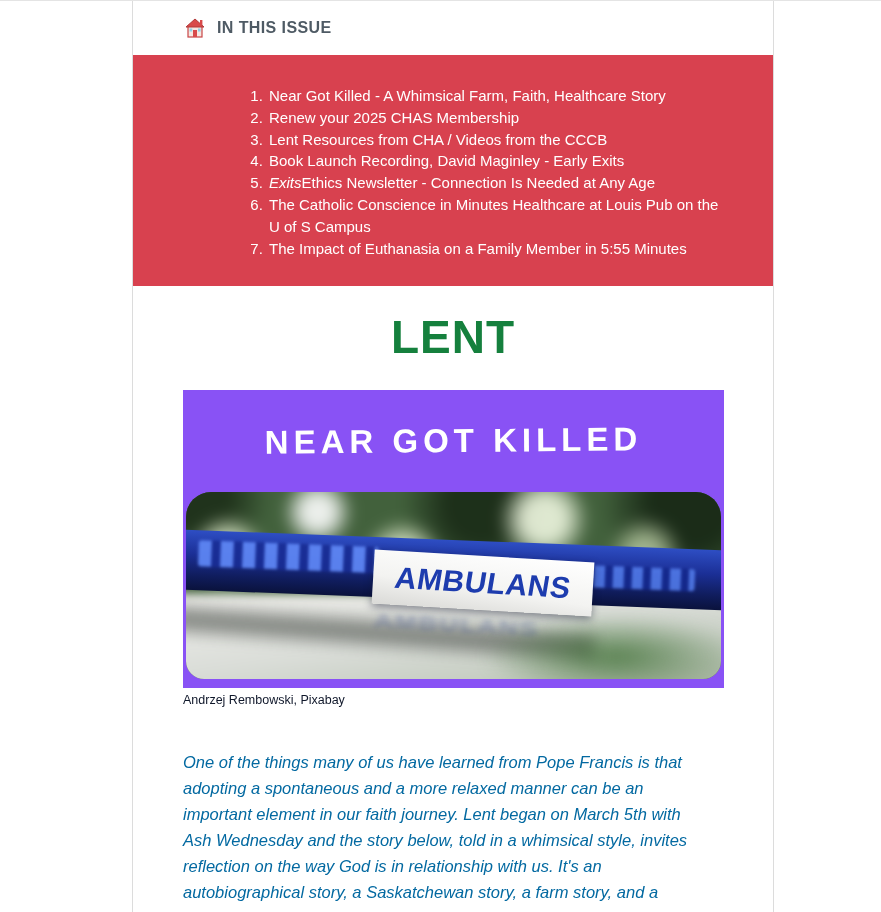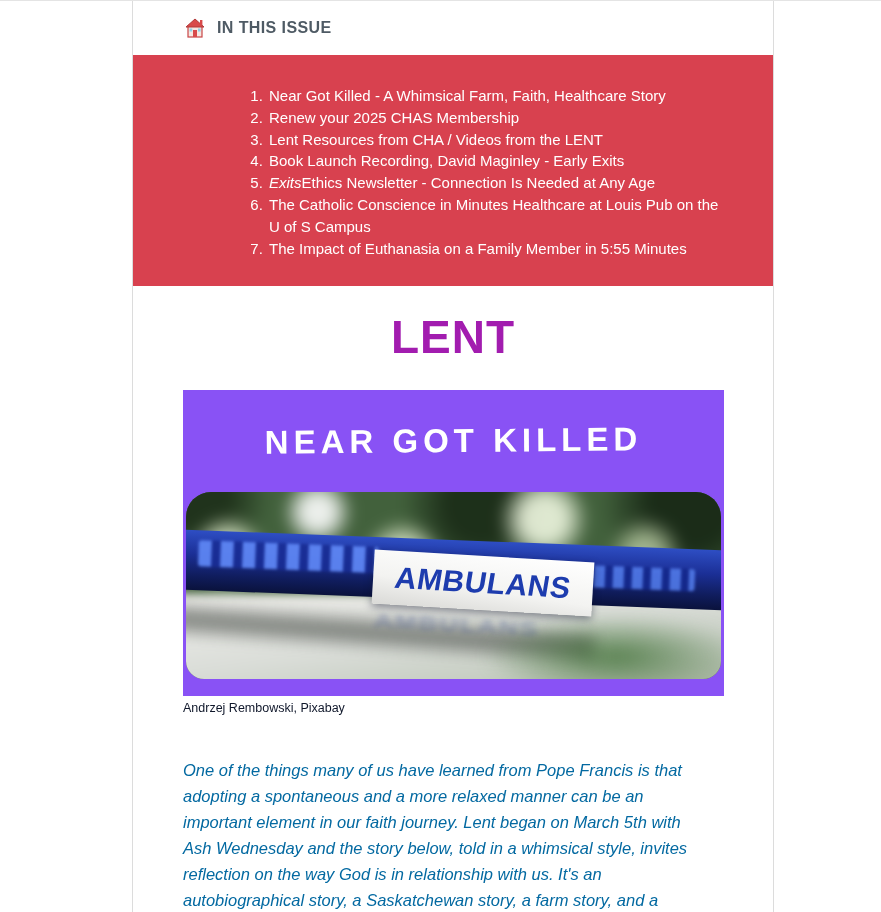--- a/index.html
+++ b/index.html
@@ -52,32 +52,32 @@
     font-size: 15px;
     line-height: 21.8px;
     max-width: 505px;
   }
   .red-block li { padding-left: 2px; }
   .red-block em { font-style: italic; }
   
   .lent-heading {
     margin-top: 24px;
     text-align: center;
-    color: #a21caf;
+    color: #15803d;
     font-size: 46px;
     font-weight: 800;
     letter-spacing: 1px;
     line-height: 54px;
   }
   
   .feature-card {
     margin: 26px 0 0 50px;
     width: 541px;
     background: #8952f5;
-    padding-bottom: 17px;
+    padding-bottom: 9px;
   }
   .feature-title {
     height: 102px;
     display: flex;
     align-items: center;
     justify-content: center;
     color: #ffffff;
     font-size: 33px;
     font-weight: 800;
     letter-spacing: 5px;
@@ -222,21 +222,21 @@
           <rect x="13" y="10.5" width="2.6" height="3" fill="#8fd3e8"></rect>
         </svg>
       </span>
       <span class="title">IN THIS ISSUE</span>
     </div>
 
     <div class="red-block">
       <ol>
           <li>Near Got Killed - A Whimsical Farm, Faith, Healthcare Story</li>
           <li>Renew your 2025 CHAS Membership</li>
-          <li>Lent Resources from CHA / Videos from the LENT</li>
+          <li>Lent Resources from CHA / Videos from the CCCB</li>
           <li>Book Launch Recording, David Maginley - Early Exits</li>
           <li><em>Exits</em>Ethics Newsletter - Connection Is Needed at Any Age</li>
           <li>The Catholic Conscience in Minutes Healthcare at Louis Pub on the U of S Campus</li>
           <li>The Impact of Euthanasia on a Family Member in 5:55 Minutes</li>
         </ol>
     </div>
 
     <div class="lent-heading">LENT</div>
 
     <div class="feature-card">

